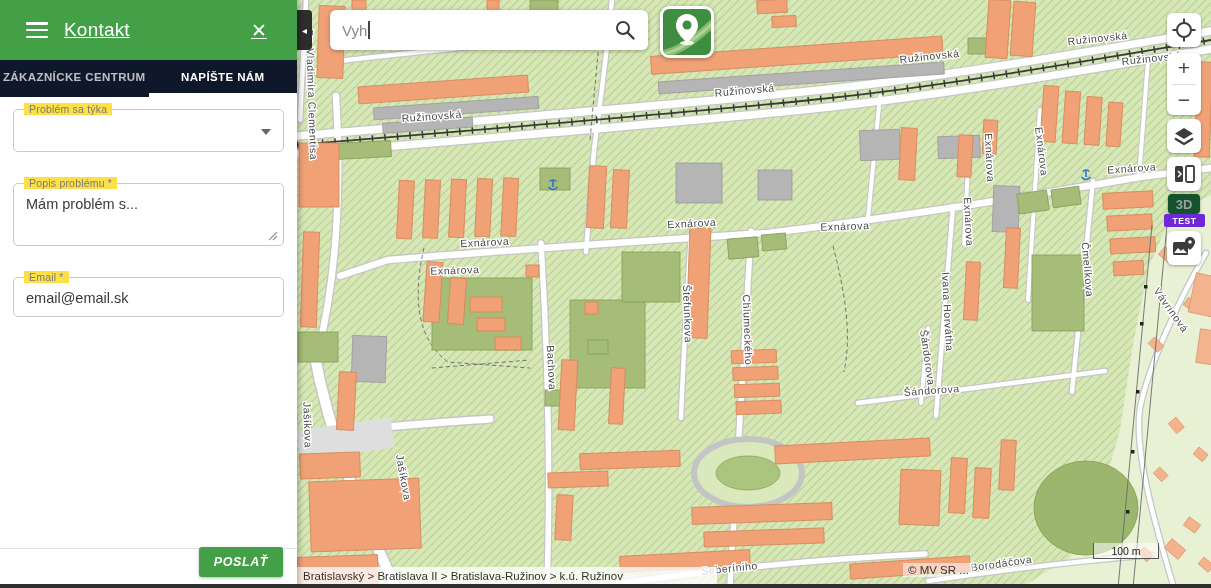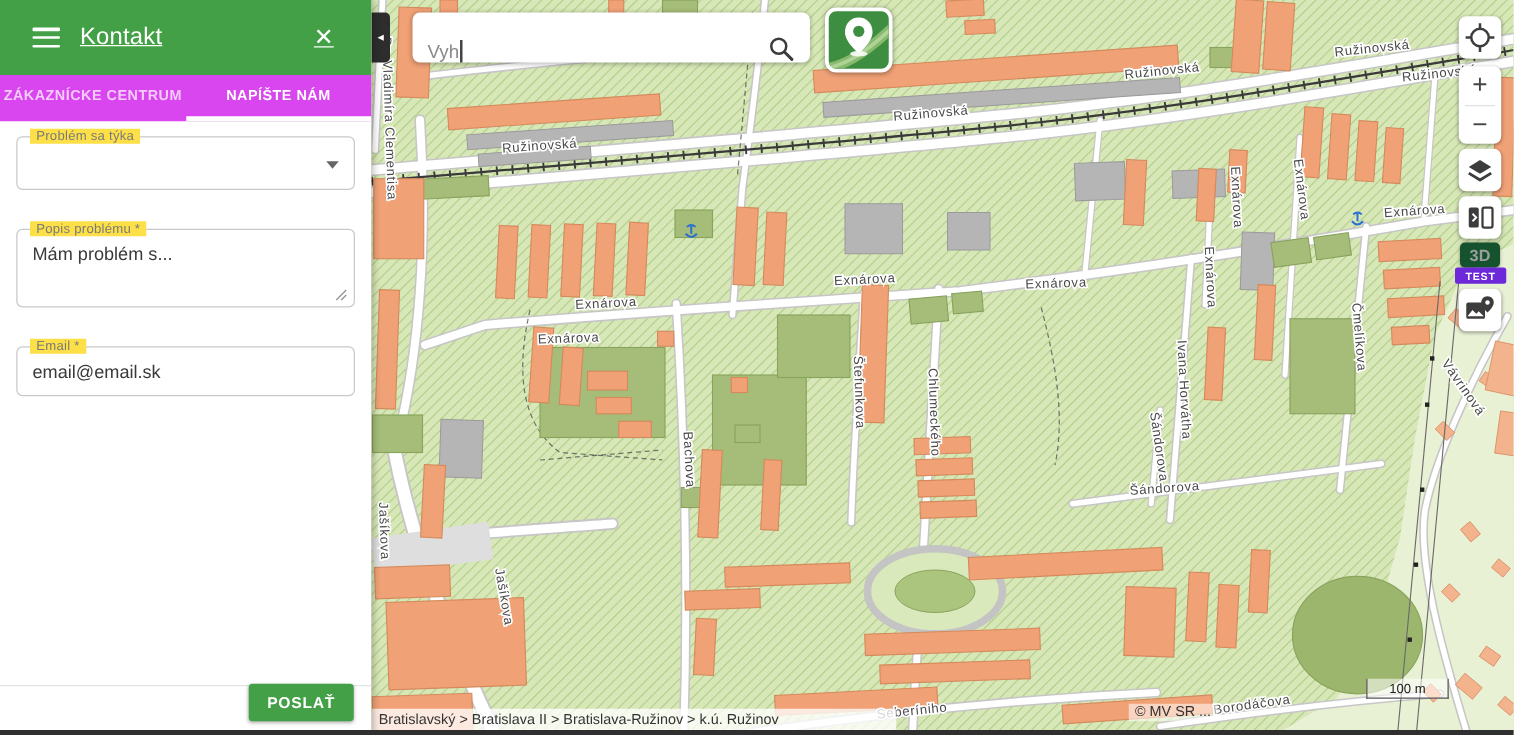--- a/index.html
+++ b/index.html
@@ -4,42 +4,42 @@
 <style>
   html,body{margin:0;padding:0;background:#fff;}
   body{width:1211px;height:588px;overflow:hidden;position:relative;font-family:"Liberation Sans",sans-serif;-webkit-font-smoothing:antialiased;}
   
   .sidebar{position:absolute;left:0;top:0;width:297px;height:588px;background:#fff;z-index:30;box-shadow:2px 0 6px rgba(0,0,0,.28);}
   .sb-header{height:60px;background:#43a047;display:flex;align-items:center;padding:0 26px;box-sizing:border-box;color:#fff;text-decoration:underline;}
   .hamburger{width:22px;height:16px;display:flex;flex-direction:column;justify-content:space-between;cursor:pointer;margin-right:16px;}
   .hamburger span{display:block;height:2.5px;background:#fff;border-radius:1px;}
   .sb-title{font-size:19px;font-weight:500;letter-spacing:.2px;}
   .sb-close{margin-left:auto;font-size:19px;line-height:1;cursor:pointer;padding:2px 4px;}
-  .tabs{height:37px;background:#d946ef;display:flex;}
+  .tabs{height:37px;background:#0f172a;display:flex;}
   .tab{flex:1;display:flex;align-items:center;justify-content:center;font-size:11.5px;font-weight:bold;letter-spacing:.4px;color:rgba(255,255,255,.72);border-bottom:4px solid transparent;box-sizing:border-box;cursor:pointer;}
   .tab.active{color:#fff;border-bottom-color:#fff;}
   .form{padding:12px 13px 0 13px;}
   .field{position:relative;border:1px solid #c9c9c9;border-radius:5px;margin-bottom:31px;box-sizing:border-box;}
   .field .flabel{position:absolute;top:-7px;left:10px;background:#fde047;padding:0 5px;font-size:10.5px;color:#7a7a7a;letter-spacing:.2px;}
   .field .fvalue{font-size:14.5px;color:#3a3a3a;padding:12px 28px 0 12px;}
   .f-select{height:43px;}
   .f-textarea{height:63px;}
   .f-input{height:40px;}
   .dd-arrow{position:absolute;right:12px;top:19px;width:0;height:0;border-left:5px solid transparent;border-right:5px solid transparent;border-top:6px solid #666;}
   .resize-handle{position:absolute;right:5px;bottom:4px;width:10px;height:10px;}
   .sb-divider{position:absolute;left:0;right:0;bottom:39px;height:1px;background:#e2e2e2;}
-  .submit-btn{position:absolute;right:14px;bottom:11px;background:#43a047;color:#fff;border:none;border-radius:3px;font-family:"Liberation Sans",sans-serif;font-size:12.5px;font-weight:bold;letter-spacing:.6px;padding:8px 15px;cursor:pointer;box-shadow:0 1px 3px rgba(0,0,0,.3);}
+  .submit-btn{position:absolute;right:14px;bottom:11px;background:#43a047;color:#fff;border:none;border-radius:3px;font-family:"Liberation Sans",sans-serif;font-size:12.5px;font-weight:bold;letter-spacing:.6px;padding:8px 15px;cursor:pointer;box-shadow:0 1px 3px rgba(0,0,0,.3);font-style:italic;}
   
   .map{position:absolute;left:297px;top:0;width:914px;height:588px;overflow:hidden;background:#d8e7b8;}
   .map svg.base{position:absolute;left:0;top:0;}
   .street-label{font:10.5px "Liberation Sans",sans-serif;fill:#4a4a4a;stroke:#fff;stroke-width:2.6px;paint-order:stroke;text-anchor:middle;letter-spacing:.6px;}
   .boundary{stroke:#444;stroke-width:1;fill:none;stroke-dasharray:4 3;opacity:.7;}
   
   .collapse-tab{position:absolute;left:0;top:10px;width:15px;height:40px;background:#2d2d2d;border-radius:0 4px 4px 0;color:#fff;display:flex;align-items:center;justify-content:center;font-size:10px;cursor:pointer;z-index:10;}
-  .searchbar{position:absolute;left:33px;top:10px;width:318px;height:40px;background:#fff;border-radius:6px;box-shadow:0 1px 4px rgba(0,0,0,.3);display:flex;align-items:flex-end;padding:0 12px;box-sizing:border-box;z-index:10;}
+  .searchbar{position:absolute;left:33px;top:10px;width:318px;height:40px;background:#fff;border-radius:6px;box-shadow:0 1px 4px rgba(0,0,0,.3);display:flex;align-items:center;padding:0 12px;box-sizing:border-box;z-index:10;}
   .search-text{font-size:15px;color:#8a8a8a;flex:1;display:flex;align-items:center;}
   .caret{display:inline-block;width:1.5px;height:18px;background:#444;margin-left:1px;}
   .logo-btn{position:absolute;left:363px;top:6px;width:54px;height:52px;background:#3e8e41;border:3px solid #fff;border-radius:9px;box-sizing:border-box;box-shadow:0 1px 4px rgba(0,0,0,.35);cursor:pointer;z-index:10;overflow:hidden;}
   .ctrl{position:absolute;right:10px;width:34px;height:34px;background:#fff;border-radius:6px;box-shadow:0 1px 3px rgba(0,0,0,.35);display:flex;align-items:center;justify-content:center;cursor:pointer;z-index:10;}
   .zoom-pill{position:absolute;right:10px;top:53px;width:34px;height:62px;background:#fff;border-radius:6px;box-shadow:0 1px 3px rgba(0,0,0,.35);display:flex;flex-direction:column;z-index:10;}
   .zoom-pill .zbtn{flex:1;display:flex;align-items:center;justify-content:center;font-size:21px;color:#444;cursor:pointer;}
   .zoom-pill .zdiv{height:1px;background:#e0e0e0;margin:0 5px;}
   .chip-3d{position:absolute;right:11px;top:194px;width:32px;height:20px;background:#14532d;border-radius:4px;box-shadow:0 1px 3px rgba(0,0,0,.35);display:flex;align-items:center;justify-content:center;font-size:13px;font-weight:bold;color:#9e9e9e;cursor:pointer;z-index:10;}
   .badge-test{position:absolute;right:6px;top:214px;width:41px;height:13px;background:#6d28d9;border-radius:2px;color:#fff;font-size:8.5px;font-weight:bold;letter-spacing:.6px;display:flex;align-items:center;justify-content:center;z-index:11;}
   .breadcrumb{position:absolute;left:0;top:567px;width:420px;height:17px;background:rgba(255,255,255,.78);font-size:11.5px;color:#333;display:flex;align-items:center;padding-left:6px;box-sizing:border-box;z-index:9;}

